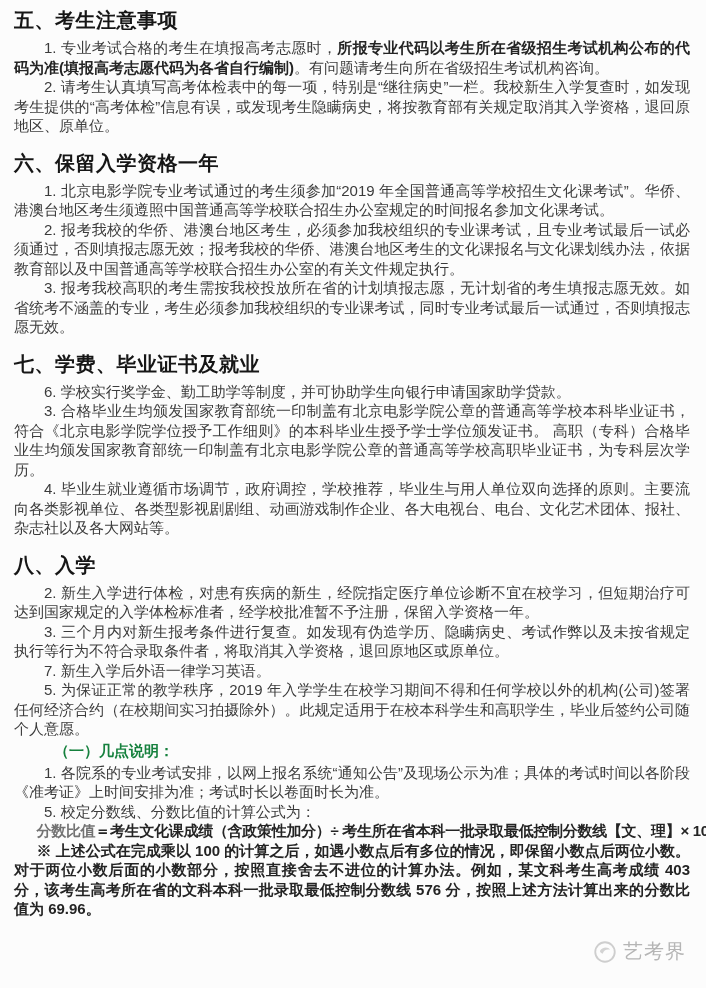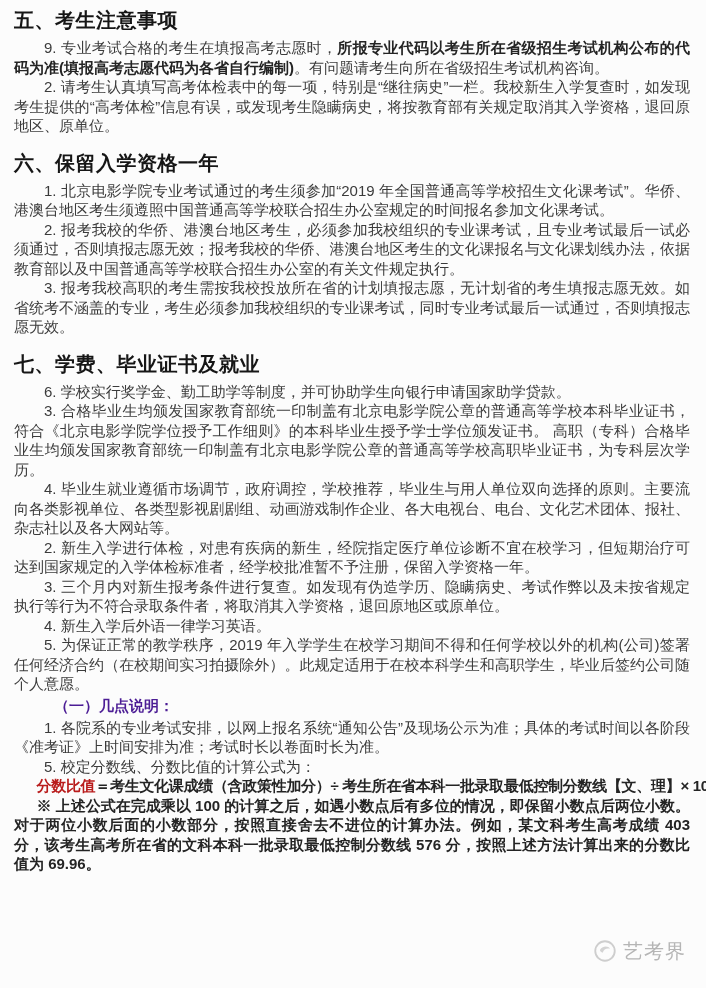--- a/index.html
+++ b/index.html
@@ -26,78 +26,80 @@
   .sec-first .sec-title { margin-top: 2px; }
   p.body {
     margin: 0;
     font-size: 15px;
     line-height: 19.5px;
     color: #3b3b3b;
     text-align: justify;
     text-indent: 2em;
   }
   .bold { font-weight: bold; color: #242424; }
-  .red { color: #b91c1c; }
+  .red { color: #737373; }
   .subtitle {
     margin: 1px 0 2px 40px;
     font-size: 15px;
     line-height: 21px;
     font-weight: bold;
-    color: #4c1d95;
+    color: #15803d;
   }
   p.formula {
     text-indent: 1.5em;
     white-space: nowrap;
     font-weight: bold;
     color: #242424;
     letter-spacing: -0.3px;
   }
   p.note-bold { text-indent: 1.5em; font-weight: bold; color: #242424; }
   .watermark {
     position: absolute;
     left: 592px; top: 938px;
     display: flex;
+    align-items: center;
     gap: 5px;
     opacity: 0.85;
   }
   .wm-text {
     font-size: 20px;
     letter-spacing: 1px;
     color: #a9a9a9;
   }
 </style>
 </head>
 <body>
 
 <div class="doc">
 
   <section class="sec-first">
     <h2 class="sec-title">五、考生注意事项</h2>
-    <p class="body"><span>9. 专业考试合格的考生在填报高考志愿时，</span><span class="bold">所报专业代码以考生所在省级招生考试机构公布的代码为准(填报高考志愿代码为各省自行编制)</span><span>。有问题请考生向所在省级招生考试机构咨询。</span></p>
+    <p class="body"><span>1. 专业考试合格的考生在填报高考志愿时，</span><span class="bold">所报专业代码以考生所在省级招生考试机构公布的代码为准(填报高考志愿代码为各省自行编制)</span><span>。有问题请考生向所在省级招生考试机构咨询。</span></p>
     <p class="body">2. 请考生认真填写高考体检表中的每一项，特别是“继往病史”一栏。我校新生入学复查时，如发现考生提供的“高考体检”信息有误，或发现考生隐瞒病史，将按教育部有关规定取消其入学资格，退回原地区、原单位。</p>
   </section>
 
   <section>
     <h2 class="sec-title">六、保留入学资格一年</h2>
     <p class="body">1. 北京电影学院专业考试通过的考生须参加“2019 年全国普通高等学校招生文化课考试”。华侨、港澳台地区考生须遵照中国普通高等学校联合招生办公室规定的时间报名参加文化课考试。</p>
     <p class="body">2. 报考我校的华侨、港澳台地区考生，必须参加我校组织的专业课考试，且专业考试最后一试必须通过，否则填报志愿无效；报考我校的华侨、港澳台地区考生的文化课报名与文化课划线办法，依据教育部以及中国普通高等学校联合招生办公室的有关文件规定执行。</p>
     <p class="body">3. 报考我校高职的考生需按我校投放所在省的计划填报志愿，无计划省的考生填报志愿无效。如省统考不涵盖的专业，考生必须参加我校组织的专业课考试，同时专业考试最后一试通过，否则填报志愿无效。</p>
   </section>
 
   <section>
     <h2 class="sec-title">七、学费、毕业证书及就业</h2>
     <p class="body">6. 学校实行奖学金、勤工助学等制度，并可协助学生向银行申请国家助学贷款。</p>
     <p class="body">3. 合格毕业生均颁发国家教育部统一印制盖有北京电影学院公章的普通高等学校本科毕业证书，符合《北京电影学院学位授予工作细则》的本科毕业生授予学士学位颁发证书。 高职（专科）合格毕业生均颁发国家教育部统一印制盖有北京电影学院公章的普通高等学校高职毕业证书，为专科层次学历。</p>
     <p class="body">4. 毕业生就业遵循市场调节，政府调控，学校推荐，毕业生与用人单位双向选择的原则。主要流向各类影视单位、各类型影视剧剧组、动画游戏制作企业、各大电视台、电台、文化艺术团体、报社、杂志社以及各大网站等。</p>
   </section>
 
   <section>
+    <h2 class="sec-title">八、入学</h2>
     <p class="body">2. 新生入学进行体检，对患有疾病的新生，经院指定医疗单位诊断不宜在校学习，但短期治疗可达到国家规定的入学体检标准者，经学校批准暂不予注册，保留入学资格一年。</p>
     <p class="body">3. 三个月内对新生报考条件进行复查。如发现有伪造学历、隐瞒病史、考试作弊以及未按省规定执行等行为不符合录取条件者，将取消其入学资格，退回原地区或原单位。</p>
-    <p class="body">4. 新生入学后外语一律学习英语。</p>
+    <p class="body">7. 新生入学后外语一律学习英语。</p>
     <p class="body">5. 为保证正常的教学秩序，2019 年入学学生在校学习期间不得和任何学校以外的机构(公司)签署任何经济合约（在校期间实习拍摄除外）。此规定适用于在校本科学生和高职学生，毕业后签约公司随个人意愿。</p>
   </section>
 
   <section>
     <div class="subtitle">（一）几点说明：</div>
     <p class="body">1. 各院系的专业考试安排，以网上报名系统“通知公告”及现场公示为准；具体的考试时间以各阶段《准考证》上时间安排为准；考试时长以卷面时长为准。</p>
     <p class="body">5. 校定分数线、分数比值的计算公式为：</p>
     <p class="body formula"><span class="red">分数比值</span><span>＝考生文化课成绩（含政策性加分）÷ 考生所在省本科一批录取最低控制分数线【文、理】× 100</span></p>
     <p class="body note-bold">※ 上述公式在完成乘以 100 的计算之后，如遇小数点后有多位的情况，即保留小数点后两位小数。对于两位小数后面的小数部分，按照直接舍去不进位的计算办法。例如，某文科考生高考成绩 403 分，该考生高考所在省的文科本科一批录取最低控制分数线 576 分，按照上述方法计算出来的分数比值为 69.96。</p>
 

